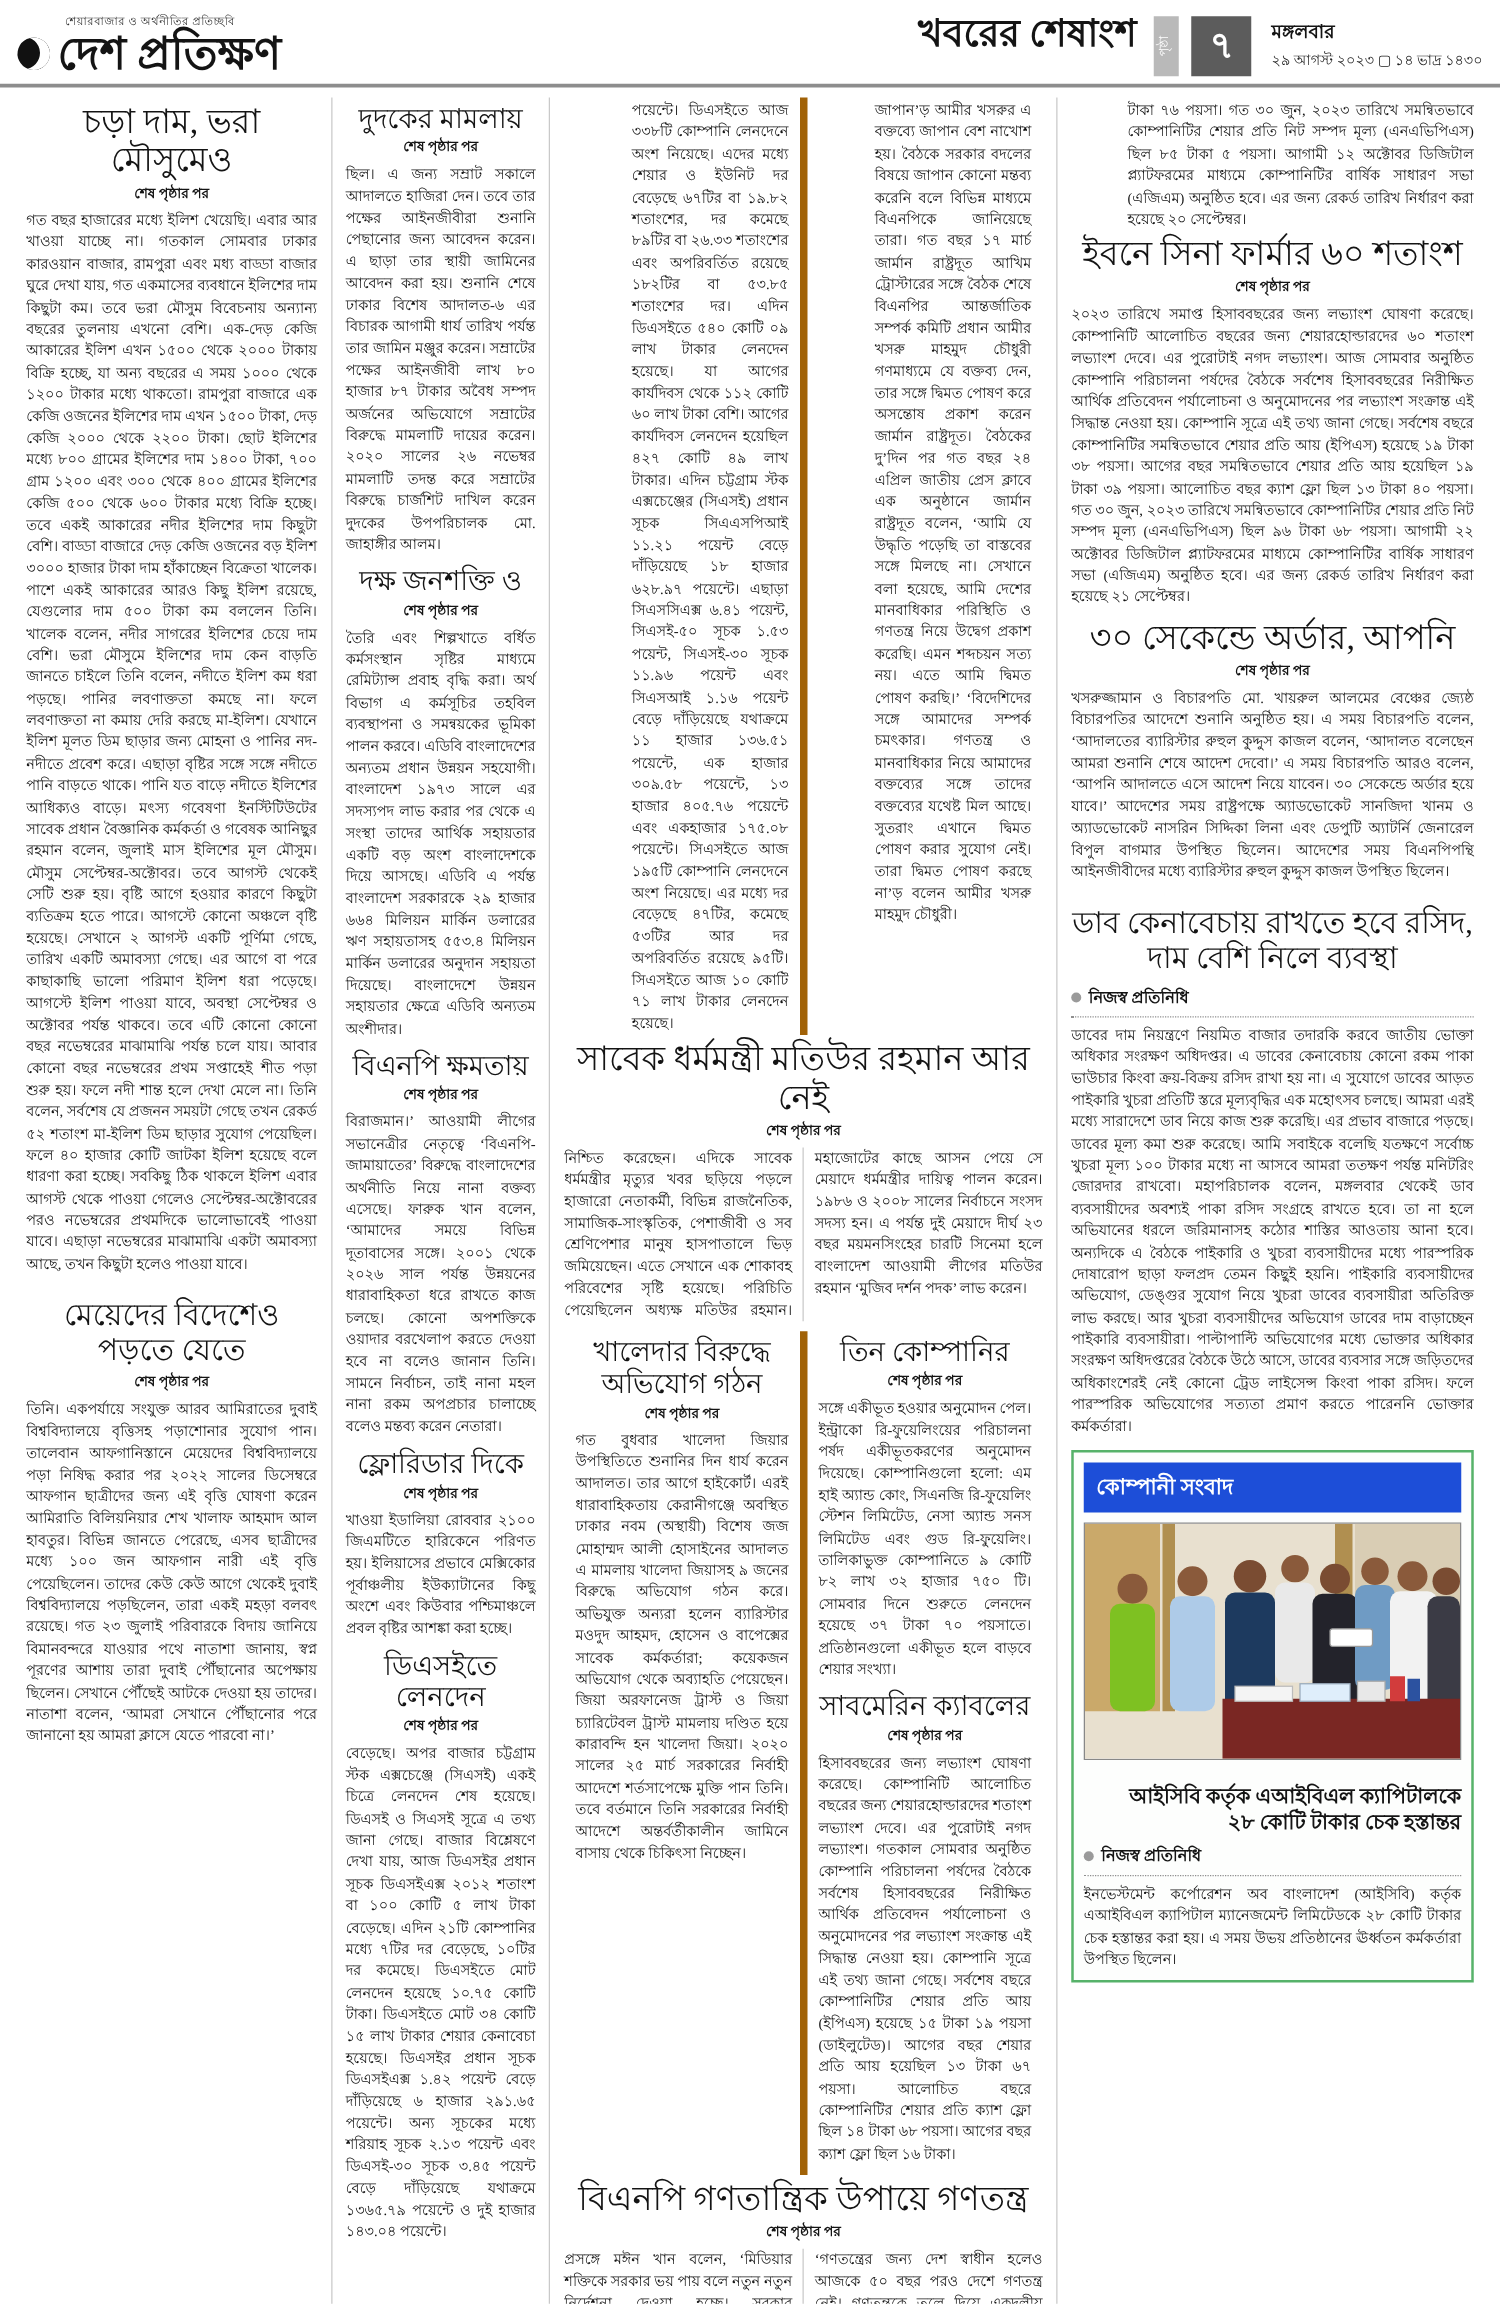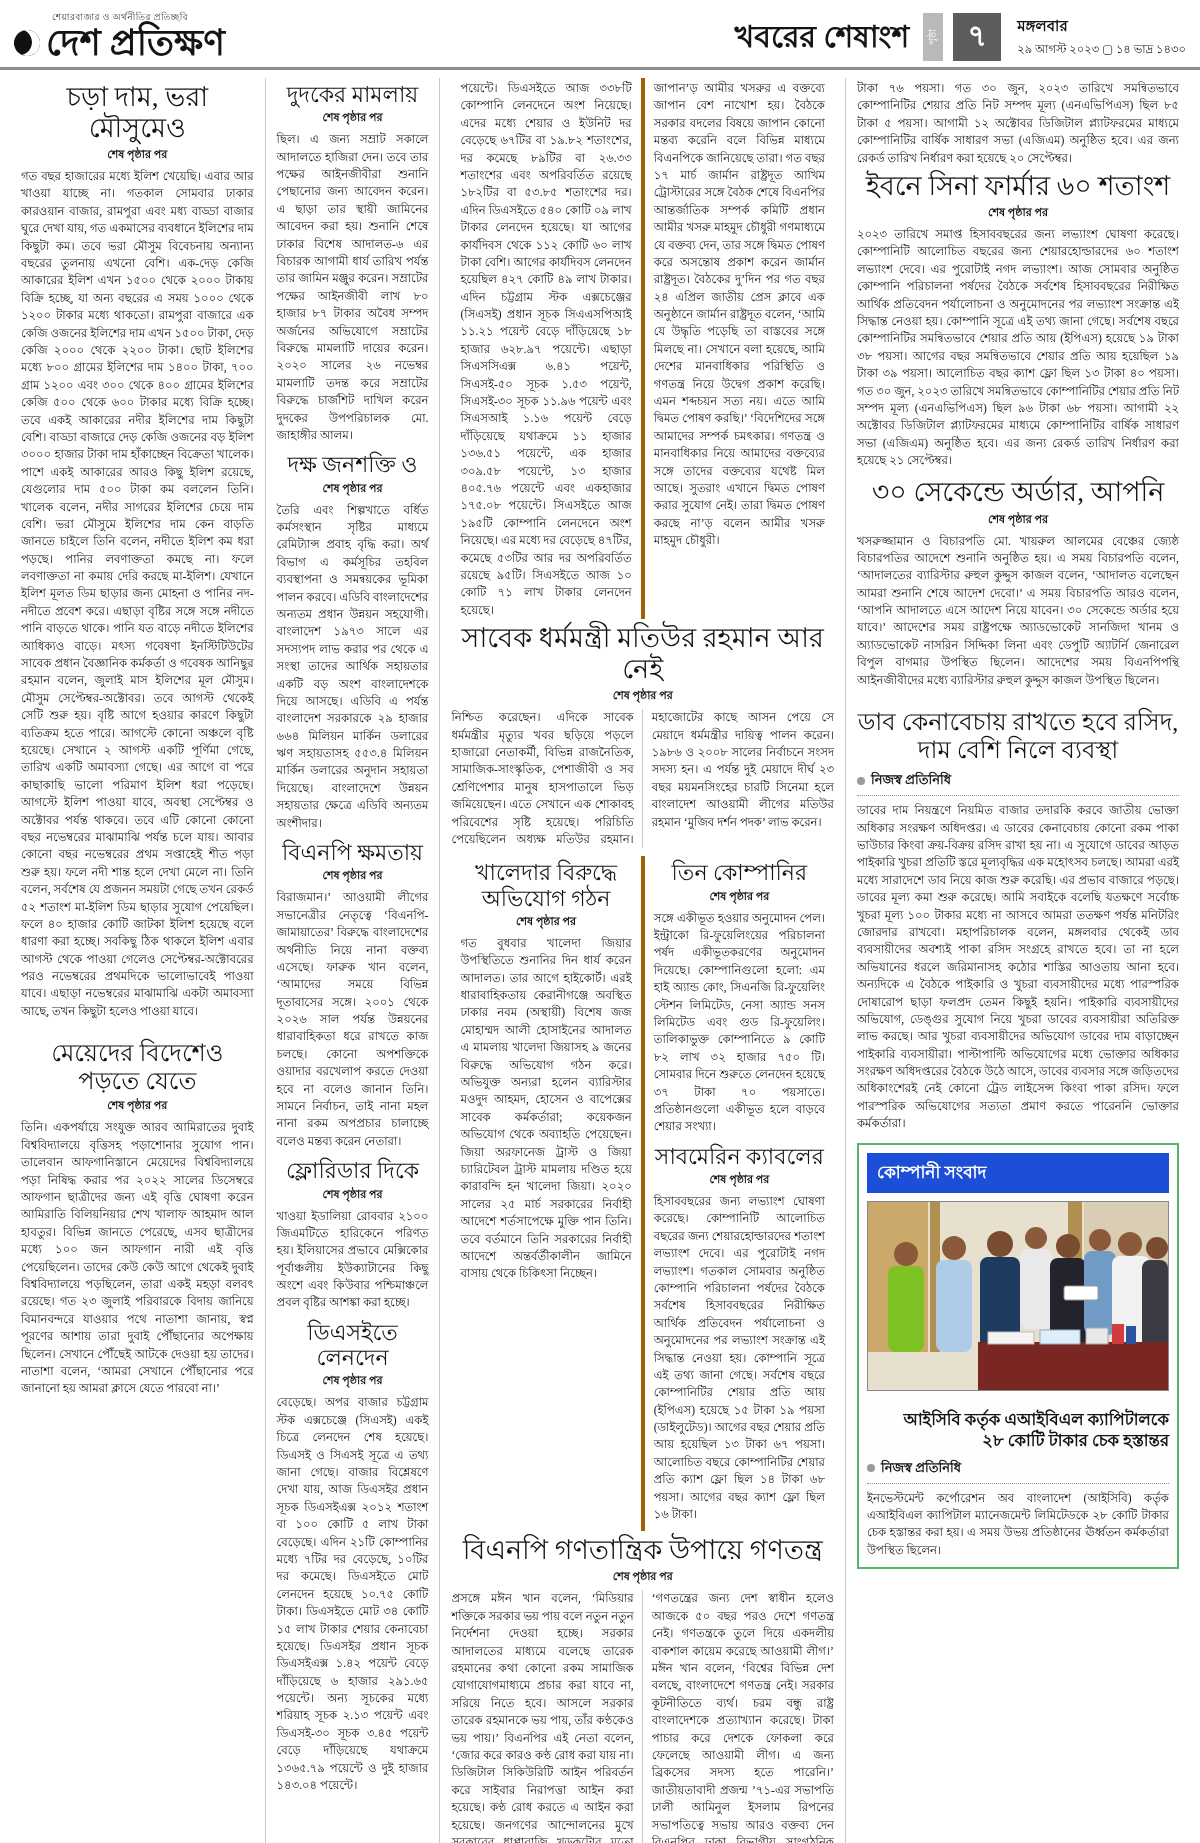--- a/index.html
+++ b/index.html
@@ -10,21 +10,21 @@
   }
   
   .header{display:flex;justify-content:space-between;align-items:flex-end;
     padding:10px 14px 6px 14px;border-bottom:3px solid #8d8d8d;}
   .logo-block{display:flex;flex-direction:column;justify-content:center;}
   .logo-tagline{font-size:9px;color:#333;margin-left:38px;letter-spacing:.5px;}
   .logo-row{display:flex;align-items:center;gap:6px;}
   .logo-mark{width:26px;height:26px;border-radius:50%;background:#111;
     box-shadow:inset -7px -4px 0 0 #fff;transform:rotate(-25deg);}
   .logo-title{font-size:36px;font-weight:bold;line-height:1;font-family:Liberation Serif, serif;}
-  .head-right{display:flex;align-items:center;gap:10px;}
+  .head-right{display:flex;align-items:flex-start;gap:10px;}
   .section-title{font-size:30px;font-weight:bold;line-height:1;margin-right:4px;}
   .page-word{width:20px;height:48px;background:#b9b9b9;color:#fff;font-size:10px;
     display:flex;align-items:center;justify-content:center;
     writing-mode:vertical-rl;transform:rotate(180deg);}
   .page-num{width:48px;height:48px;background:#5c5c5c;color:#fff;font-size:30px;
     font-weight:bold;display:flex;align-items:center;justify-content:center;}
   .date-block{display:flex;flex-direction:column;border-left:0;padding-left:6px;}
   .date-day{font-size:15px;font-weight:bold;}
   .date-line{font-size:11.5px;color:#222;margin-top:2px;}
   
@@ -35,25 +35,25 @@
   .c2{width:158px;}
   .cmid{width:398px;}
   .cright{width:330px;}
   article{margin-bottom:8px;}
   h2{margin:4px 0 0 0;text-align:center;font-weight:normal;line-height:1.15;}
   .h-xl{font-size:27px;}
   .h-lg{font-size:24px;margin-top:20px;}
   .h-md{font-size:22px;}
   .cont{display:block;text-align:center;font-size:11px;font-weight:bold;margin:2px 0 3px 0;}
   .body-txt{font-size:11.6px;line-height:1.5;text-align:justify;margin:0;}
-  .body-txt.first-in-col{margin-top:2px;}
+  .body-txt.first-in-col{margin-top:2px;margin-left:45px;}
   .two-col{column-count:2;column-gap:18px;column-rule:1px solid #c9c9c9;}
   .subrow{display:flex;}
   .subrow .sub{flex:1;padding:0 9px;}
-  .subrow .sub + .sub{border-left:4px solid #a16207;}
+  .subrow .sub + .sub{border-left:6px solid #a16207;}
   .byline{display:flex;align-items:center;gap:6px;font-size:13px;font-weight:bold;margin:6px 0 2px 0;}
   .byline .dot{width:8px;height:8px;border-radius:50%;background:#9a9a9a;display:inline-block;}
   .dotted-rule{border:0;border-top:1px dotted #8f8f8f;margin:4px 0 6px 0;}
   
   .company-box{border:2px solid #57b26a;background:#fdfefd;padding:8px;margin-top:10px;}
   .company-box-header{background:#1d4ed8;color:#fff;font-size:17px;font-weight:bold;
     padding:6px 10px;margin-bottom:8px;}
   .photo-frame{border:1px solid #888;}
   .photo-frame svg{display:block;}
   .caption{font-size:16.5px;font-weight:bold;text-align:right;line-height:1.3;margin-top:18px;}

